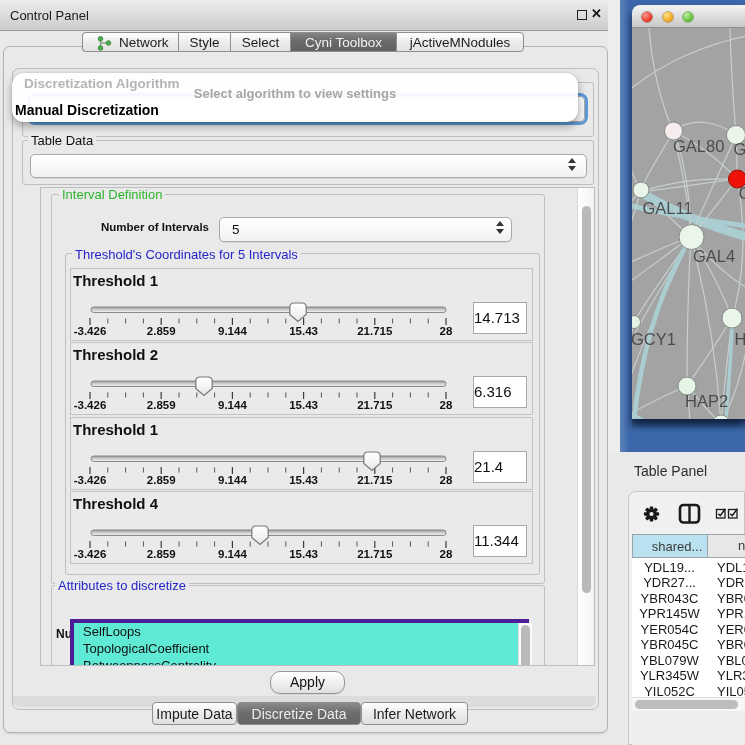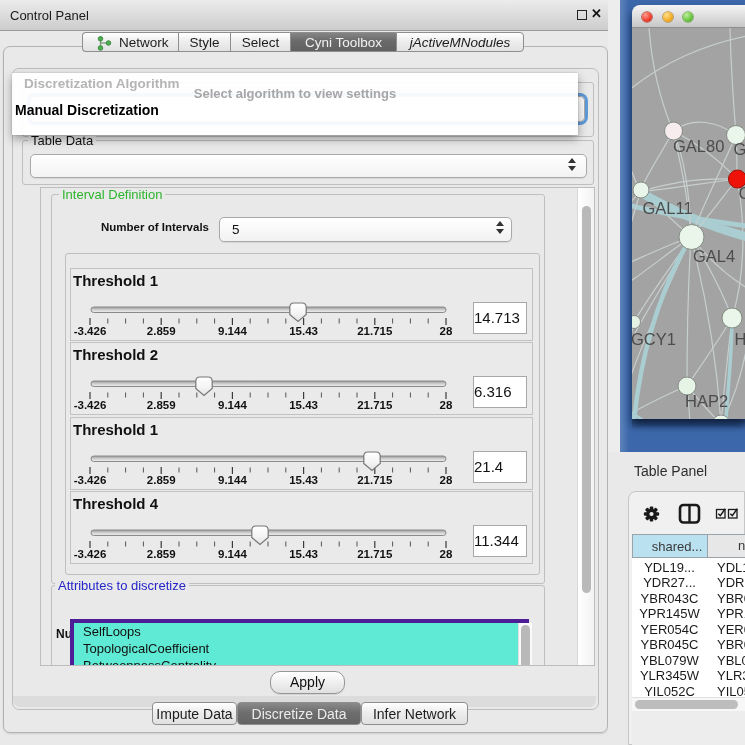--- a/index.html
+++ b/index.html
@@ -7,21 +7,21 @@
 
 #cp-title{left:0;top:0;width:608px;height:30px;background:linear-gradient(#ececec,#cccccc);border-bottom:1px solid #9b9b9b;}
 #cp-title .t{position:absolute;left:10px;top:8px;font-size:13px;color:#1a1a1a;}
 #btn-sq{left:577px;top:10px;width:8px;height:8px;border:1.5px solid #222;}
 #btn-x{left:591px;top:6px;font-size:13px;font-weight:bold;color:#111;}
 #outerbox{left:3px;top:46px;width:603px;height:685px;border:1px solid #b3b3b3;border-radius:7px;box-shadow:0 1px 2px rgba(0,0,0,0.12);}
 #innerbox{left:12px;top:68px;width:585px;height:640px;border:1px solid #bdbdbd;border-radius:7px;}
 
 .seg{height:20px;top:32px;font-size:13.5px;color:#1c1c1c;text-align:center;line-height:20px;background:linear-gradient(#ffffff,#eeeeee 45%,#e2e2e2);border:1px solid #8e8e8e;border-right:none;box-sizing:border-box;}
 .seg.first{border-radius:4px 0 0 4px;}
-.seg.last{border-radius:0 4px 4px 0;border-right:1px solid #8e8e8e;font-style:italic;}
+.seg.last{border-radius:0 4px 4px 0;border-right:1px solid #8e8e8e;}
 .seg.sel{background:linear-gradient(#858585,#6a6a6a 45%,#616161);color:#f2f2f2;}
 
 .grp{border:1px solid #bfbfbf;border-radius:3px;}
 .gtitle{position:absolute;font-size:13px;background:#e9e9e9;padding:0 3px;}
 
 .combo{background:linear-gradient(#ffffff,#f2f2f2);border:1px solid #a9a9a9;border-radius:5px;font-size:13px;color:#111;box-shadow:0 1px 1px rgba(0,0,0,0.08);}
 .combo .tx{position:absolute;left:7px;top:50%;transform:translateY(-52%);font-size:13.5px;}
 .arrows{position:absolute;width:9px;}
 .arrows .up{width:0;height:0;border-left:4.5px solid transparent;border-right:4.5px solid transparent;border-bottom:5px solid #333;margin-bottom:3px;}
 .arrows .dn{width:0;height:0;border-left:4.5px solid transparent;border-right:4.5px solid transparent;border-top:5px solid #333;}
@@ -32,21 +32,21 @@
 
 #scrollpane{left:40px;top:187px;width:555px;height:479px;border:1px solid #bdbdbd;overflow:hidden;box-sizing:border-box;}
 .sbarv{background:linear-gradient(90deg,#ffffff,#f2f2f2);}
 .thumbv{background:#b9b9b9;border-radius:4.5px;}
 
 .btab{top:702px;height:23px;font-size:14px;color:#1c1c1c;text-align:center;line-height:22px;background:linear-gradient(#ffffff,#ededed 45%,#e0e0e0);border:1px solid #8e8e8e;box-sizing:border-box;border-radius:4px;}
 .btab.sel{background:linear-gradient(#8a8a8a,#6e6e6e 45%,#646464);color:#ececec;}
 
 #apply{left:270px;top:671px;width:73px;height:21px;border:1px solid #979797;border-radius:10px;background:linear-gradient(#ffffff,#ececec 60%,#e0e0e0);font-size:14px;text-align:center;line-height:20px;color:#111;box-shadow:0 1px 1px rgba(0,0,0,0.1);}
 
-#popup{left:12px;top:73px;width:566px;height:62px;background:rgba(255,255,255,0.94);border-radius:0;box-shadow:0 4px 9px rgba(0,0,0,0.35),0 0 1px rgba(0,0,0,0.3);}
+#popup{left:12px;top:73px;width:566px;height:49px;background:rgba(255,255,255,0.94);border-radius:12px;box-shadow:0 4px 9px rgba(0,0,0,0.35),0 0 1px rgba(0,0,0,0.3);}
 #popup .ghost{position:absolute;left:0;top:13px;width:100%;text-align:center;font-size:13px;font-weight:bold;color:#a6a6a6;}
 #popup .it1{position:absolute;left:3px;top:29px;width:540px;font-size:14px;font-weight:bold;color:#000;}
 #popup .it2{position:absolute;left:3px;top:43.5px;font-size:14px;color:#000;}
 
 #gutter{left:608px;top:0;width:12px;height:452px;background:#ededed;}
 #desktop{left:620px;top:0;width:125px;height:452px;background:linear-gradient(90deg,#5d83ba,#3c68ab 9px,#3c68ab);}
 #netwin{left:632px;top:5px;width:113px;height:414px;border-radius:8px 0 0 0;box-shadow:0 6px 9px rgba(8,20,45,0.8);}
 #nw-title{left:0;top:0;width:113px;height:23px;background:linear-gradient(#f5f5f5,#c7c7c7);border-bottom:1px solid #8f8f8f;border-radius:8px 0 0 0;box-sizing:border-box;}
 .light{width:10px;height:10px;border-radius:50%;}
 #nw-content{left:0;top:23px;width:113px;height:391px;background:#a3a3a3;overflow:hidden;}
@@ -101,20 +101,21 @@
   <div class="abs" style="left:60px;top:33px;font-size:11.5px;font-weight:bold;color:#111;">Number of Intervals</div>
   <div class="abs combo" style="left:178px;top:29px;width:291px;height:23px;">
       <span class="tx" style="left:12px;">5</span>
     <div class="arrows" style="left:276px;top:3px;">
         <div class="up"></div>
         <div class="dn"></div>
       </div>
   </div>
 
   <div class="abs grp" style="left:24px;top:65px;width:473px;height:320px;"></div>
+  <div class="abs gtitle" style="left:31px;top:59px;color:#2525c9;">Threshold's Coordinates for 5 Intervals</div>
 
   <div class="abs tpanel" style="top:79.5px;">
 <div class="tt">Threshold 1</div>
 <svg class="abs" style="left:0;top:0;" width="461" height="71" viewBox="0 0 461 71">
         <defs>
           <linearGradient id="trk" x1="0" y1="0" x2="0" y2="1">
             <stop offset="0" stop-color="#9a9a9a"></stop>
             <stop offset="0.5" stop-color="#cfcfcf"></stop>
             <stop offset="1" stop-color="#f2f2f2"></stop>
           </linearGradient>

